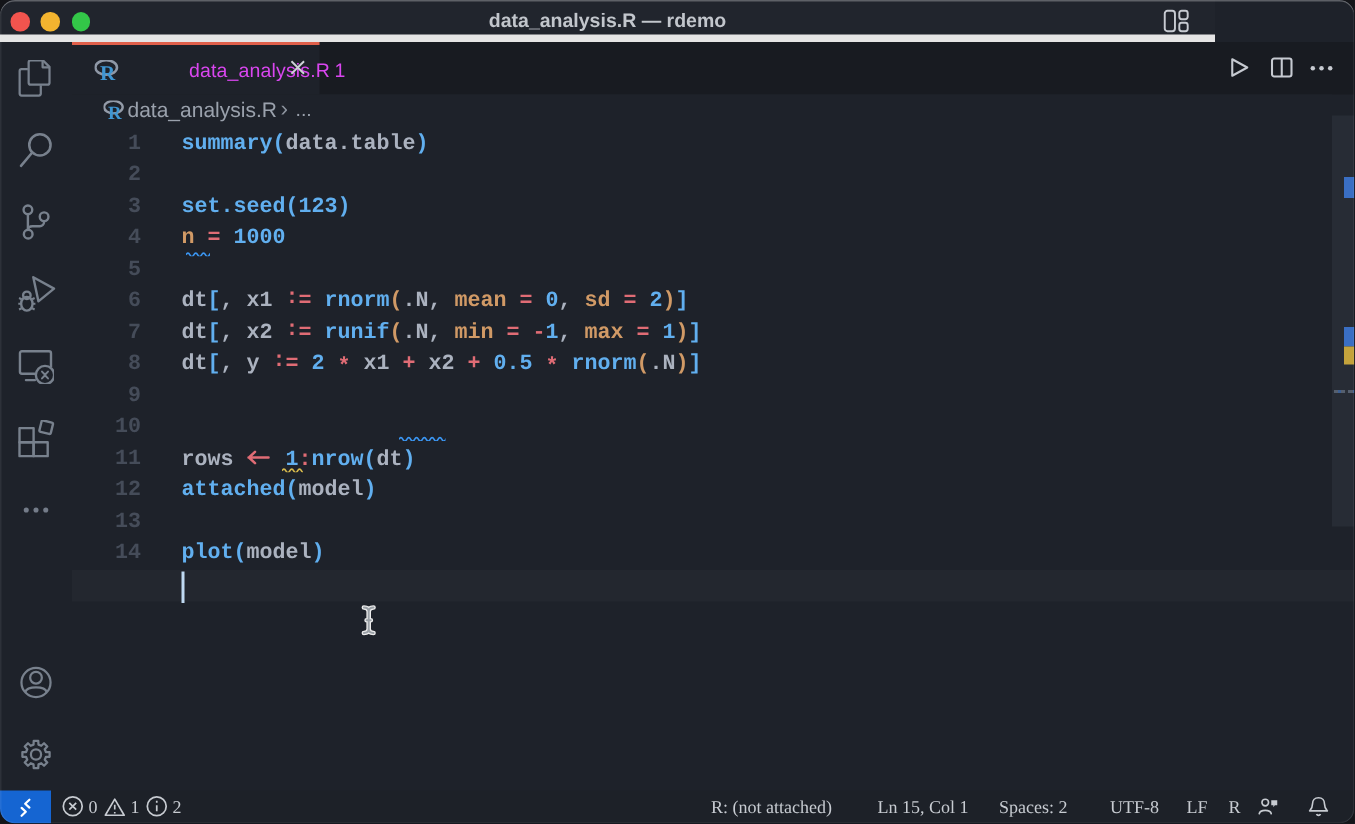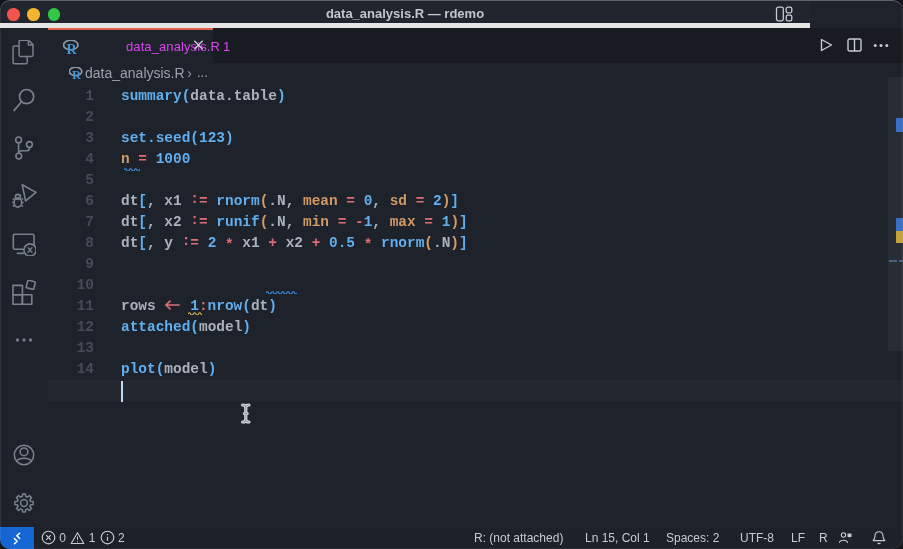--- a/index.html
+++ b/index.html
@@ -52,21 +52,21 @@
   .caret { position:absolute; left:73px; top:295px; width:2px; height:21px; background:#bfd9f2; }
   .squig { position:absolute; overflow:hidden; height:4px; }
   .squig svg { position:absolute; left:0; top:0; }
   
   .sb-thumb { position:absolute; left:888px; top:76.5px; width:15px; height:274.5px; background:rgba(125,135,155,.10); z-index:6; }
   .ov { position:absolute; z-index:7; }
   
   .statusbar { position:absolute; left:0; top:527px; width:903px; height:22px; background:#1d2128;
                font-size:12px; color:#c7cbd1; z-index:8; }
   .remote { position:absolute; left:0; top:0; width:34px; height:22px; background:#1565d2; }
-  .sb-item { position:absolute; top:0; height:22px; line-height:22px; white-space:nowrap; }
+  .sb-item { position:absolute; top:0; height:22px; line-height:22px; white-space:nowrap;font-family:Liberation Serif, serif; }
   .sb-item svg { display:inline-block; vertical-align:-3px; }
 </style>
 </head>
 <body>
 <div class="win">
 
   <div class="titlebar">
     <div class="tl r"></div>
       <div class="tl y"></div>
       <div class="tl g"></div>

